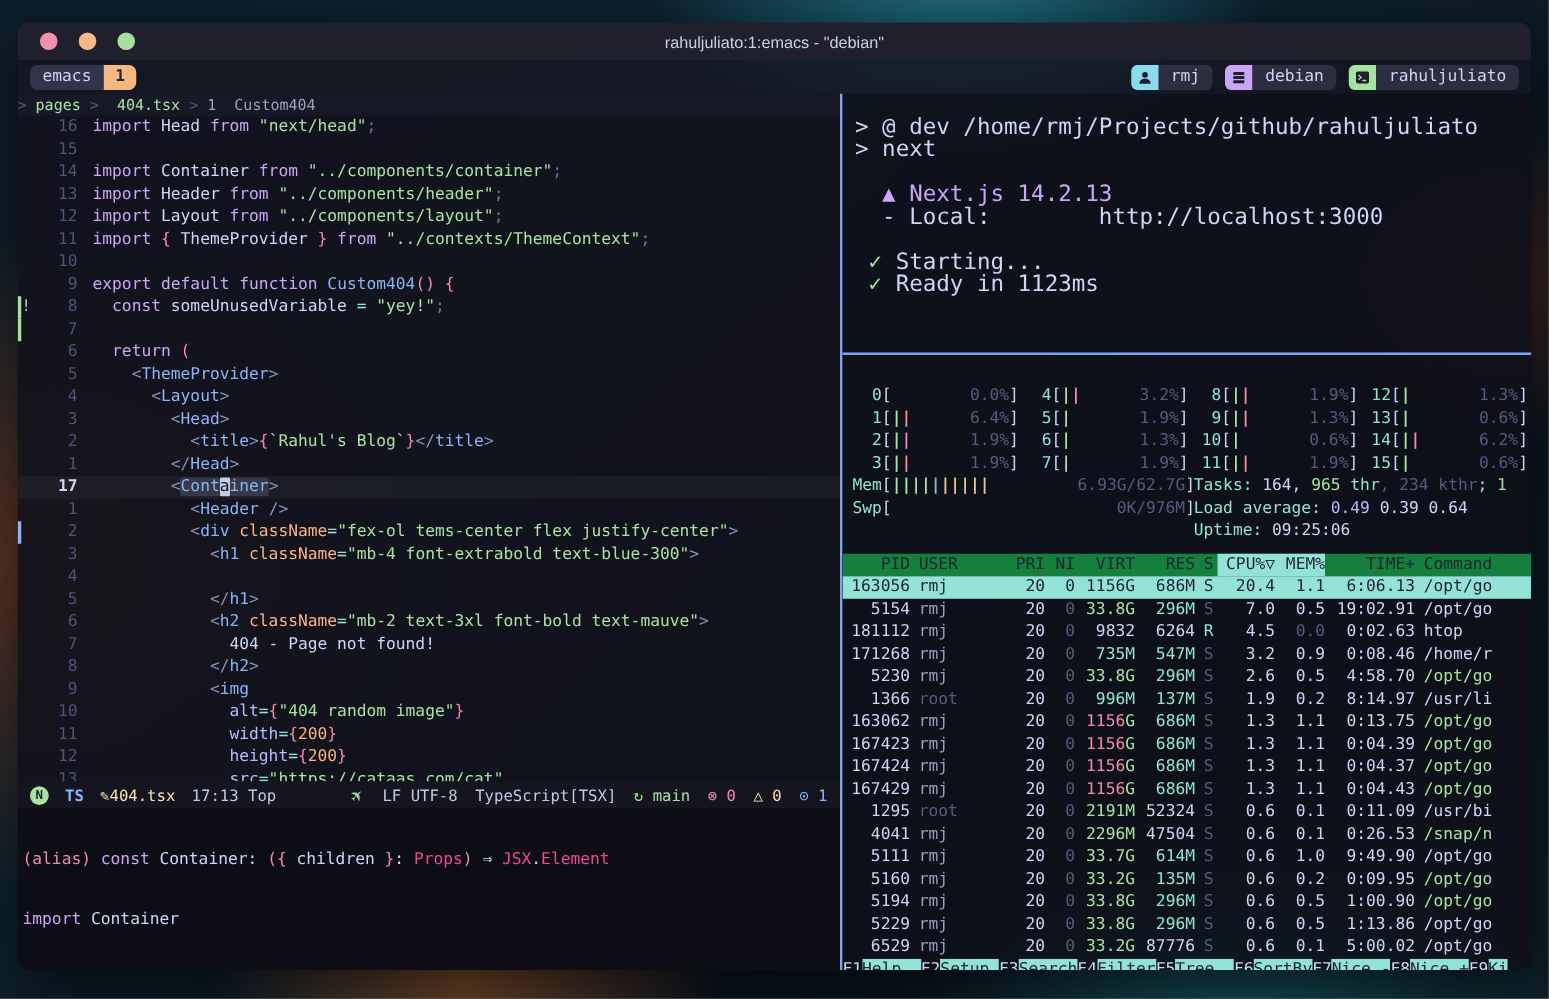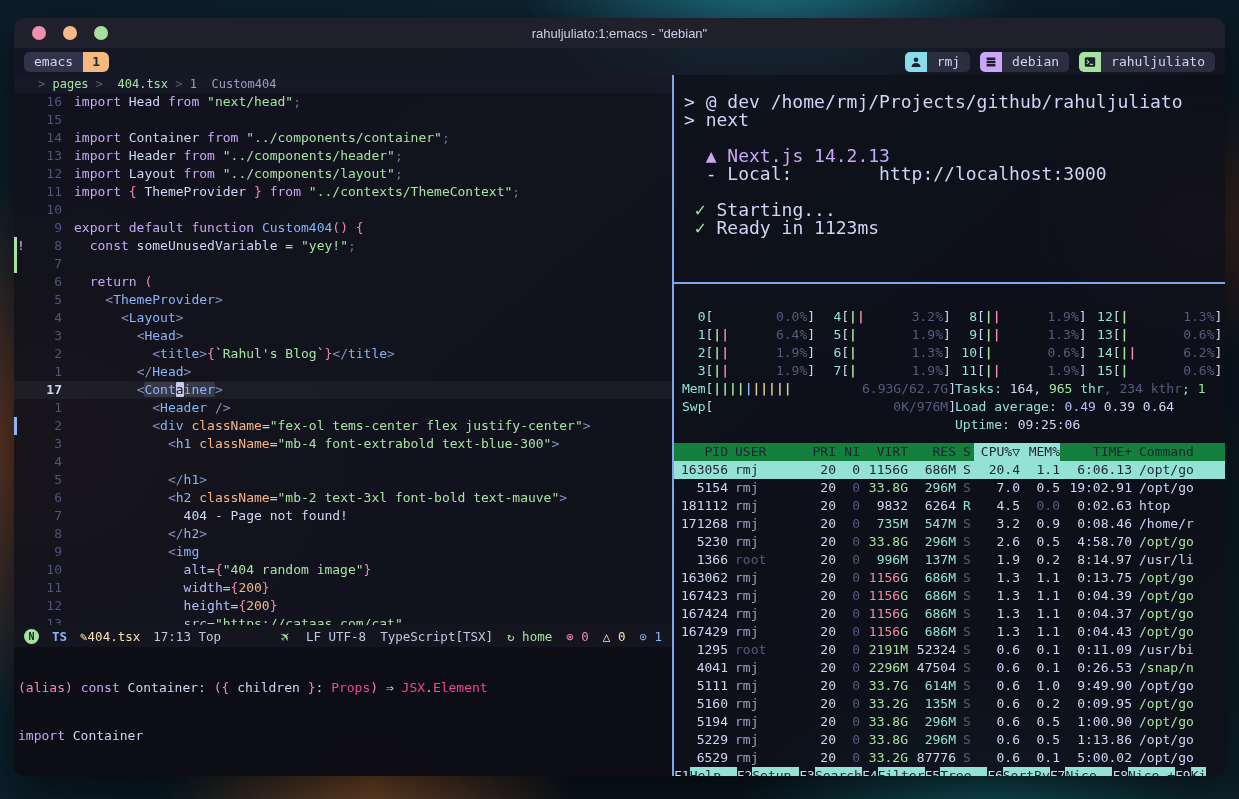--- a/index.html
+++ b/index.html
@@ -26,21 +26,21 @@
   .tab-name{background:#33344a;color:#cdd6f4;padding:0 10px;border-radius:6px 0 0 6px}
   .tab-idx{background:#f5b97f;color:#232336;padding:0 9px;border-radius:0 6px 6px 0;font-weight:bold}
   .pills{margin-left:auto;display:flex;gap:10px}
   .pill{display:flex;height:20px;font-size:13px}
   .pill-icon{width:22px;border-radius:5px 0 0 5px;display:flex;align-items:center;justify-content:center}
   .pill-label{background:#2c2d3f;color:#cdd6f4;padding:0 10px;border-radius:0 5px 5px 0;display:flex;align-items:center}
   .main{flex:1;display:flex;min-height:0}
   .editor-pane{flex:0 0 658px;display:flex;flex-direction:column;background:rgba(17,17,27,.80);min-width:0}
   .vdivider{flex:0 0 2px;background:#7fa5ee;cursor:col-resize}
   .right-pane{flex:1;display:flex;flex-direction:column;background:rgba(14,15,24,.72);min-width:0}
-  .breadcrumb{flex:0 0 18px;font-size:12px;line-height:18px;padding-left:24px;background:rgba(30,30,46,.55);white-space:pre}
+  .breadcrumb{flex:0 0 18px;font-size:12px;line-height:18px;padding-left:0;background:rgba(30,30,46,.55);white-space:pre}
   .code{flex:1;overflow:hidden;font-size:13px;line-height:18px}
   .code-line{display:flex;height:18px;white-space:pre;position:relative}
   .cursorline{background:rgba(205,214,244,.05)}
   .gitbar{position:absolute;left:0;top:0;width:3px;height:18px}
   .sign{flex:0 0 14px;text-align:center;color:#b9c0e0}
   .lnum{flex:0 0 34px;text-align:right;color:#4f5478}
   .lnum.cur{color:#cdd6f4;font-weight:bold}
   .ltext{padding-left:12px}
   .statusline{flex:0 0 22px;background:#15151f;display:flex;align-items:center;font-size:12.5px;gap:13px;padding:0 10px;color:#c3c8e0;white-space:pre}
   .mode-n{width:15px;height:15px;border-radius:50%;background:#a6e3a1;color:#1e1e2e;font-weight:bold;font-size:10px;display:flex;align-items:center;justify-content:center}
@@ -172,21 +172,21 @@
         </div>
       <div class="statusline">
         <span class="mode-n">N</span>
         <span class="ts-badge">TS</span>
         <span><span class="file-icon">✎</span><span class="file-name">404.tsx</span></span>
         <span>17:13 Top</span>
         <span class="rocket">✈</span>
         <span class="sl-right">
           <span>LF UTF-8</span>
           <span>TypeScript[TSX]</span>
-          <span class="branch"><span>↻</span> <span>home</span></span>
+          <span class="branch"><span>↻</span> <span>main</span></span>
           <span class="d-pink"><span>⊗</span> <span>0</span></span>
           <span class="d-yellow"><span>△</span> <span>0</span></span>
           <span class="d-blue"><span>⊙</span> <span>1</span></span>
         </span>
       </div>
       <div class="echo">
         <div><span class="s-pink">(alias) </span><span class="s-kw">const</span><span class="s-text"> Container</span><span class="s-text">: </span><span class="s-pink">(</span><span class="s-pink">{</span><span class="s-text"> children </span><span class="s-pink">}</span><span class="s-text">: </span><span class="s-yellow">Props</span><span class="s-pink">)</span><span class="s-text"> ⇒ </span><span class="s-yellow">JSX</span><span class="s-text">.</span><span class="s-yellow">Element</span></div>
         <div><span class="s-kw">import</span><span class="s-text"> Container</span></div>
       </div>
     </div>

